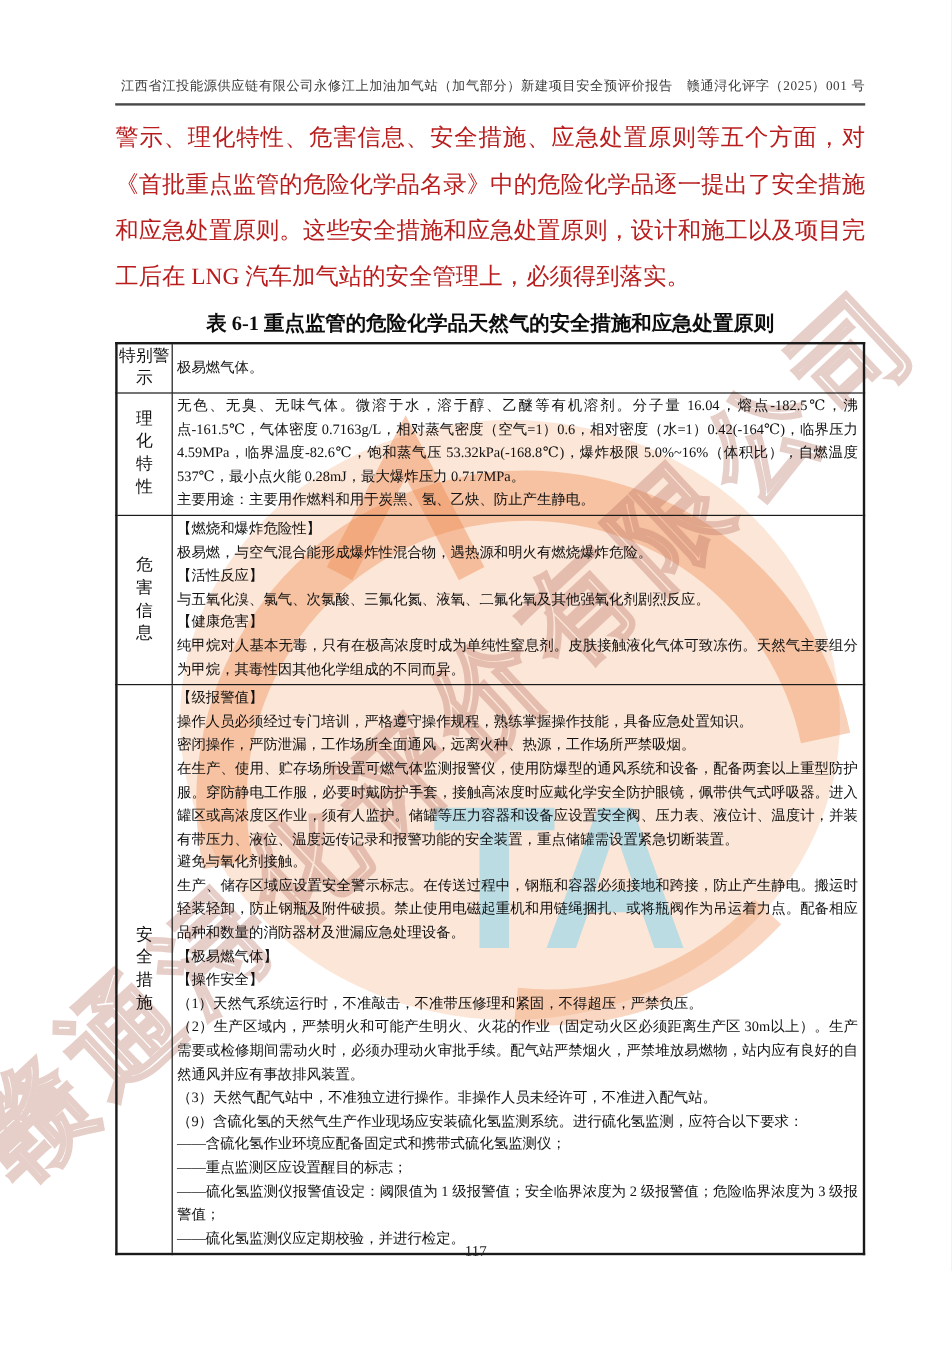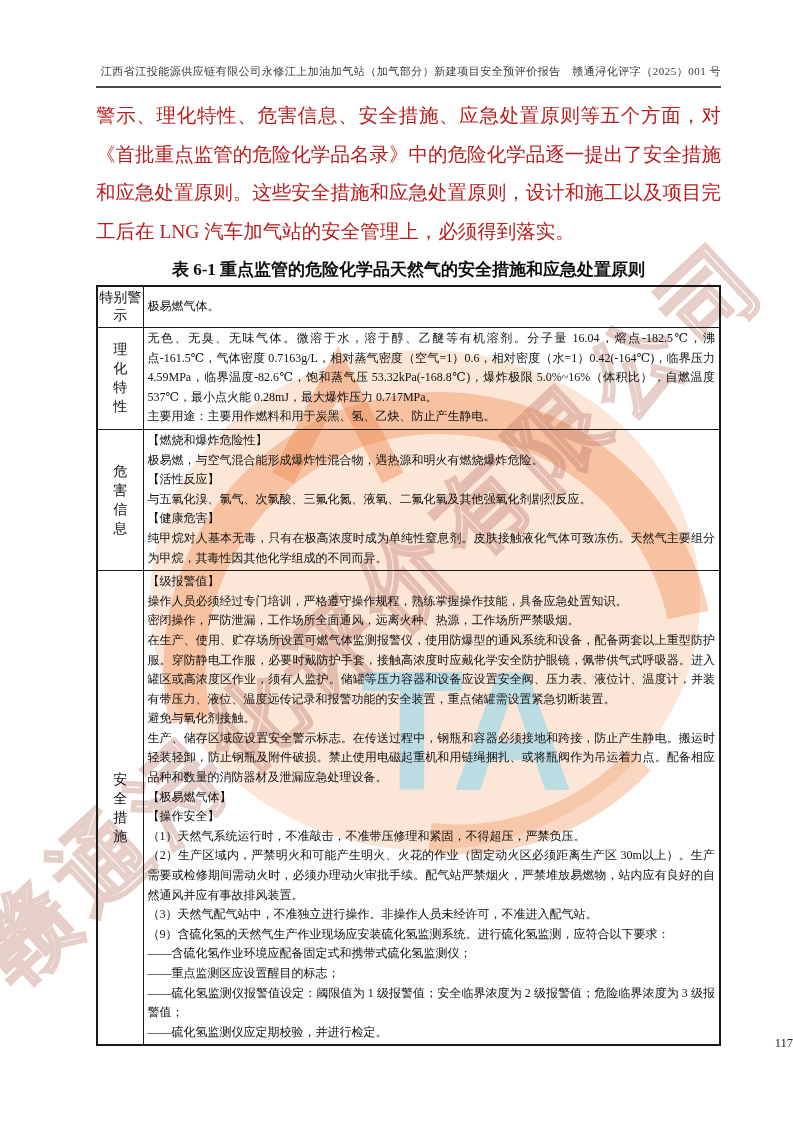--- a/index.html
+++ b/index.html
@@ -42,21 +42,21 @@
     width:46px; text-align:center; font-size:14px; line-height:18px;
     padding:2px 1px; color:#111;
   }
   td.label-cell .vert { width:16px; margin:0 auto; word-break:break-all; line-height:19px; }
   td.content-cell {
     padding:1px 4px 2px 4px; font-size:12px; line-height:19.6px;
     color:#111; text-align:justify;
   }
   .cell-line { min-height:19.6px; }
   .footer-page {
-    position:absolute; left:0; right:0; top:1036px; text-align:right;
+    position:absolute; left:0; right:0; top:1036px; text-align:center;
     font-size:12.5px; color:#222; z-index:1;
   }
 </style>
 </head>
 <body>
 
 <div class="page">
 
   <div class="watermark-layer">
     <svg width="793" height="1122" viewBox="0 0 793 1122">

